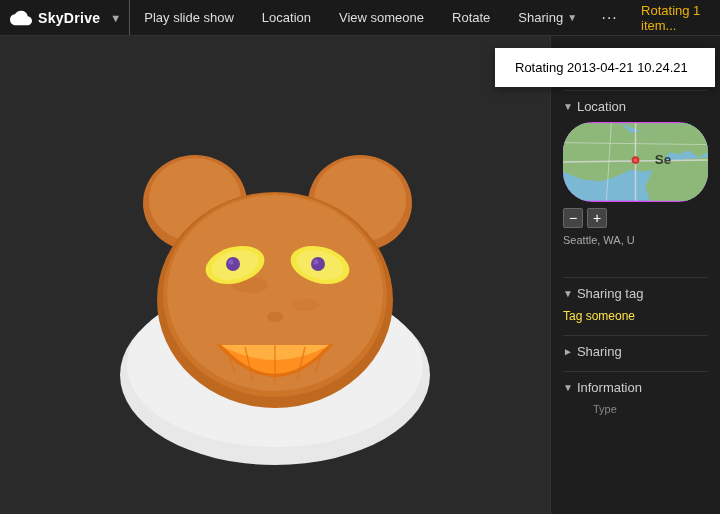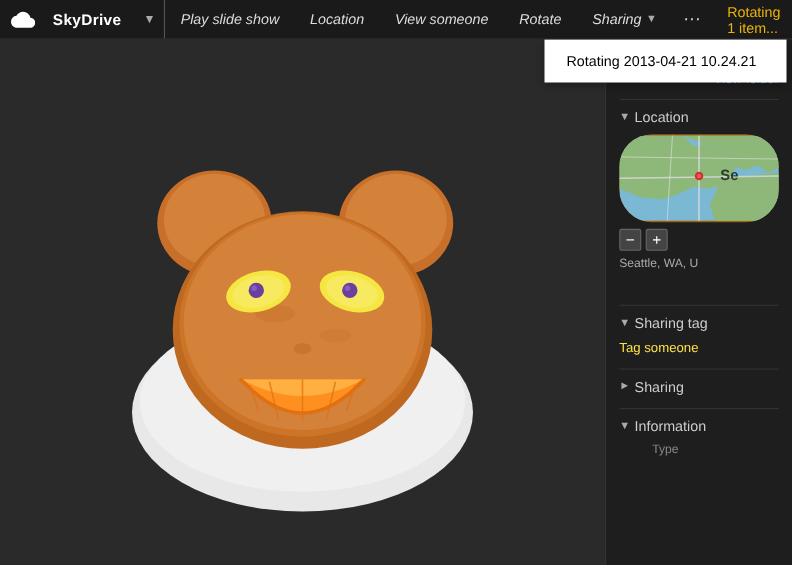--- a/index.html
+++ b/index.html
@@ -21,21 +21,21 @@
       display: flex;
       align-items: center;
       border-bottom: 1px solid #333;
       position: relative;
       z-index: 10;
     }
     .logo-area {
       display: flex;
       align-items: center;
       padding: 0 8px 0 10px;
-      gap: 16px;
+      gap: 6px;
       border-right: 1px solid #555;
       height: 100%;
     }
     .skydrive-logo {
       width: 22px;
       height: 22px;
     }
     .logo-text {
       font-size: 14px;
       font-weight: 600;
@@ -55,21 +55,20 @@
     }
     .nav-btn {
       height: 100%;
       padding: 0 14px;
       display: flex;
       align-items: center;
       font-size: 13px;
       color: #ddd;
       cursor: pointer;
       white-space: nowrap;
-      font-style: italic;
     }
     .sharing-btn {
       display: flex;
       align-items: center;
       gap: 4px;
     }
     .sharing-chevron { font-size: 10px; color: #aaa; }
     .more-btn {
       padding: 0 10px;
       font-size: 16px;
@@ -82,21 +81,21 @@
     .rotating-status {
       margin-left: auto;
       padding: 0 14px;
       font-size: 13px;
       color: #eab308;
     }
 
     
     .notification-popup {
       position: absolute;
-      top: 36px;
+      top: 48px;
       right: 5px;
       background: #fff;
       color: #000;
       padding: 12px 20px;
       font-size: 13px;
       font-weight: 400;
       z-index: 100;
       box-shadow: 0 2px 8px rgba(0,0,0,0.4);
       min-width: 220px;
     }
@@ -163,21 +162,21 @@
       display: flex;
       align-items: center;
       gap: 4px;
     }
     .section-chevron { font-size: 10px; color: #aaa; }
     .section-chevron-right { font-size: 10px; color: #aaa; }
 
     .map-container {
       width: 100%;
       height: 80px;
-      background: #a16207;
+      background: #d946ef;
       margin-bottom: 6px;
       position: relative;
       overflow: hidden;
       border-radius: 30px;
     }
 
     .map-zoom-controls {
       display: flex;
       gap: 4px;
       margin-bottom: 6px;

